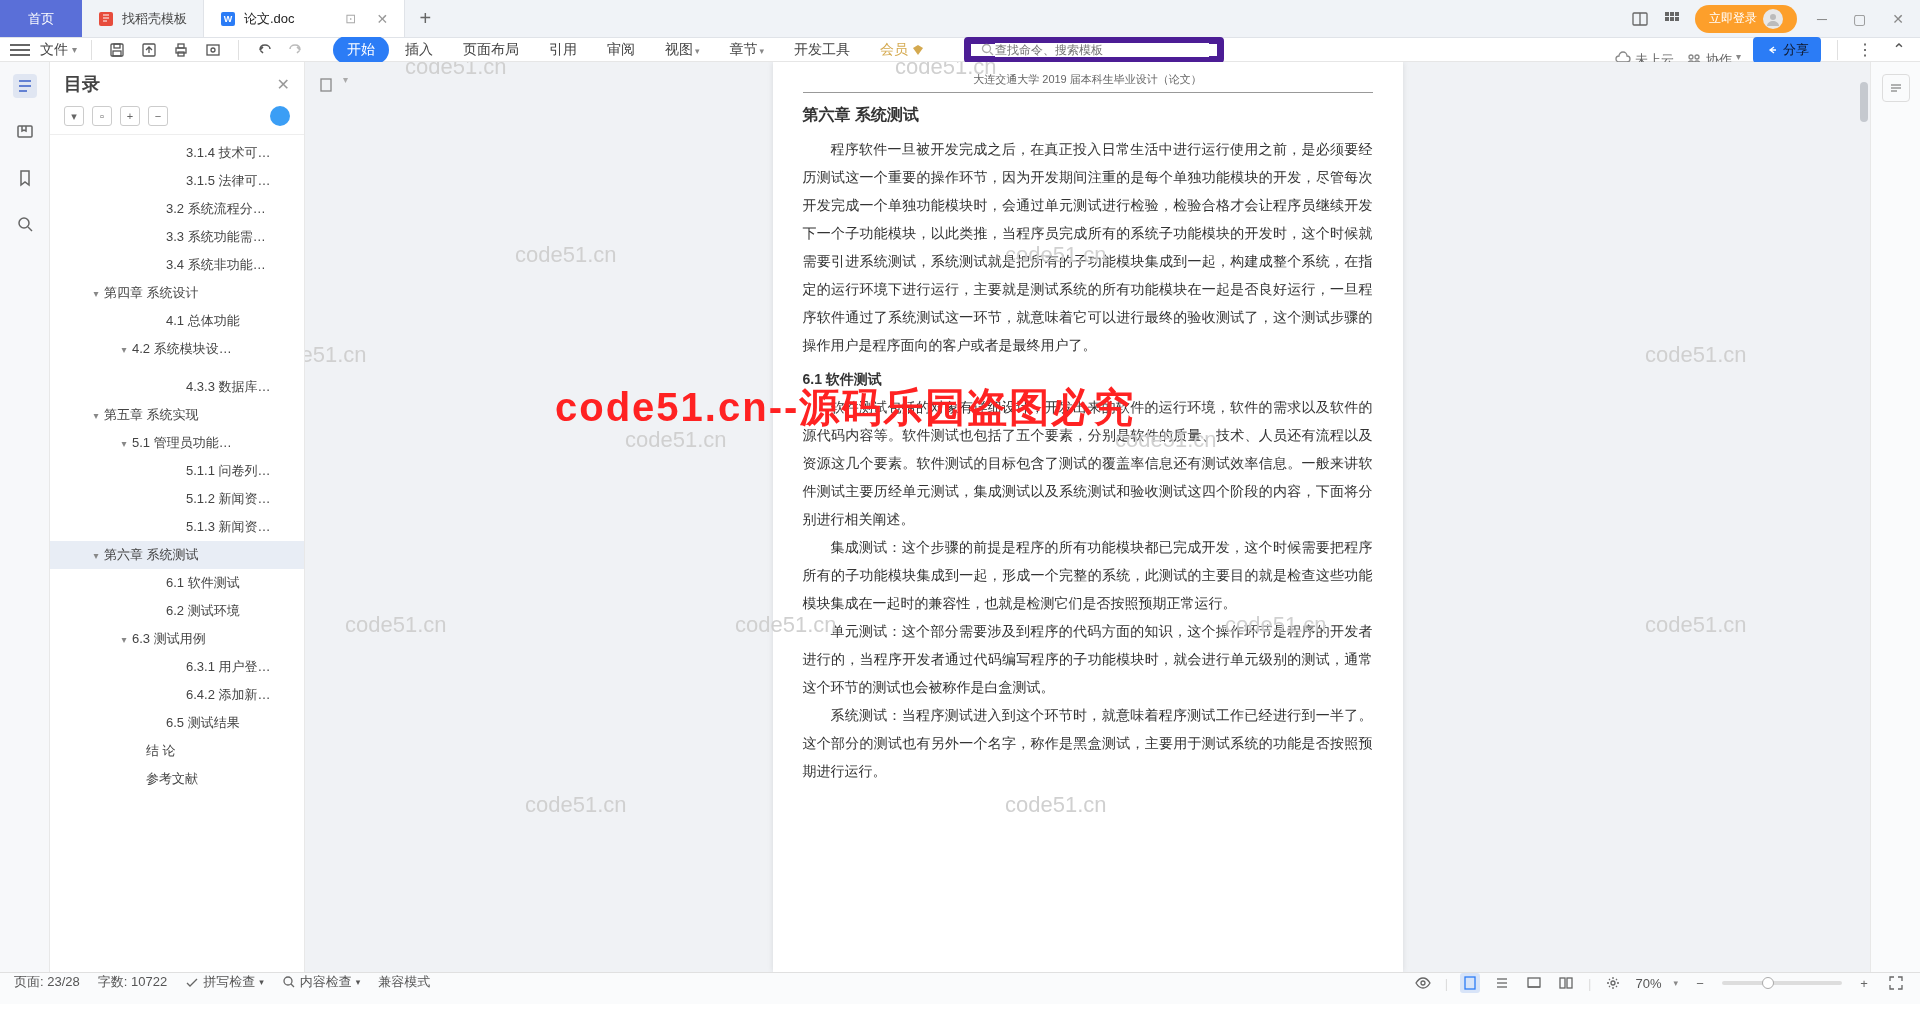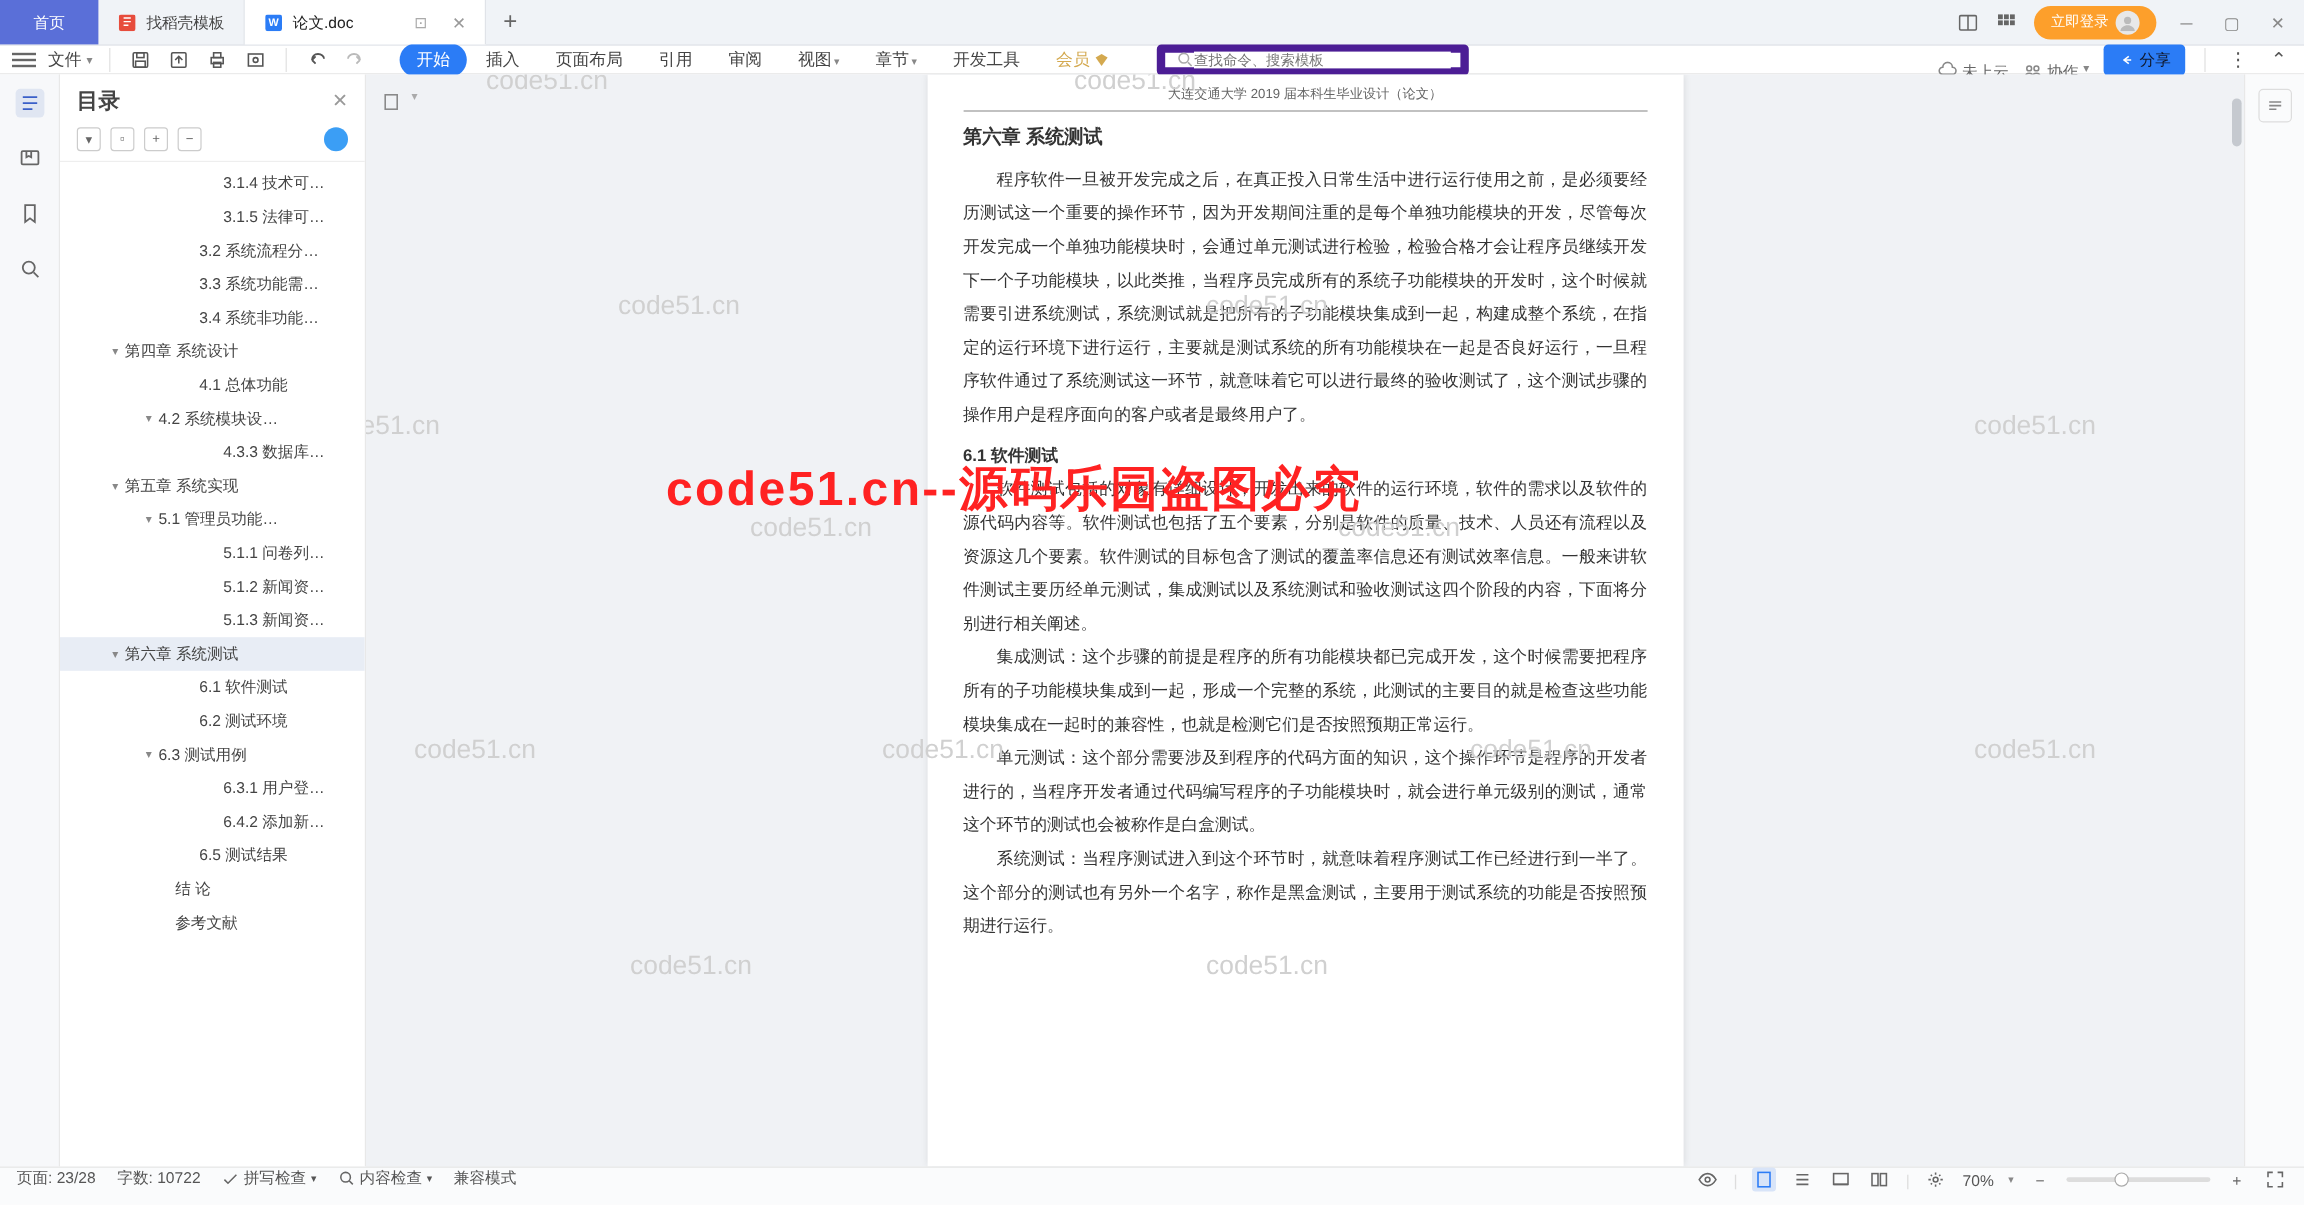--- a/index.html
+++ b/index.html
@@ -294,21 +294,21 @@
           <span>第四章  系统设计</span>
         </div>
         <div class="toc-item" style="padding-left: 100px;">
           <span class="toc-caret"></span>
           <span>4.1 总体功能</span>
         </div>
         <div class="toc-item" style="padding-left: 66px;">
           <span class="toc-caret">▾</span>
           <span>4.2 系统模块设…</span>
         </div>
-        <div class="toc-item" style="padding-left: 120px;">
+        <div class="toc-item" style="padding-left: 120px; margin-top: 10px;">
           <span class="toc-caret"></span>
           <span>4.3.3 数据库…</span>
         </div>
         <div class="toc-item" style="padding-left: 38px;">
           <span class="toc-caret">▾</span>
           <span>第五章  系统实现</span>
         </div>
         <div class="toc-item" style="padding-left: 66px;">
           <span class="toc-caret">▾</span>
           <span>5.1 管理员功能…</span>

